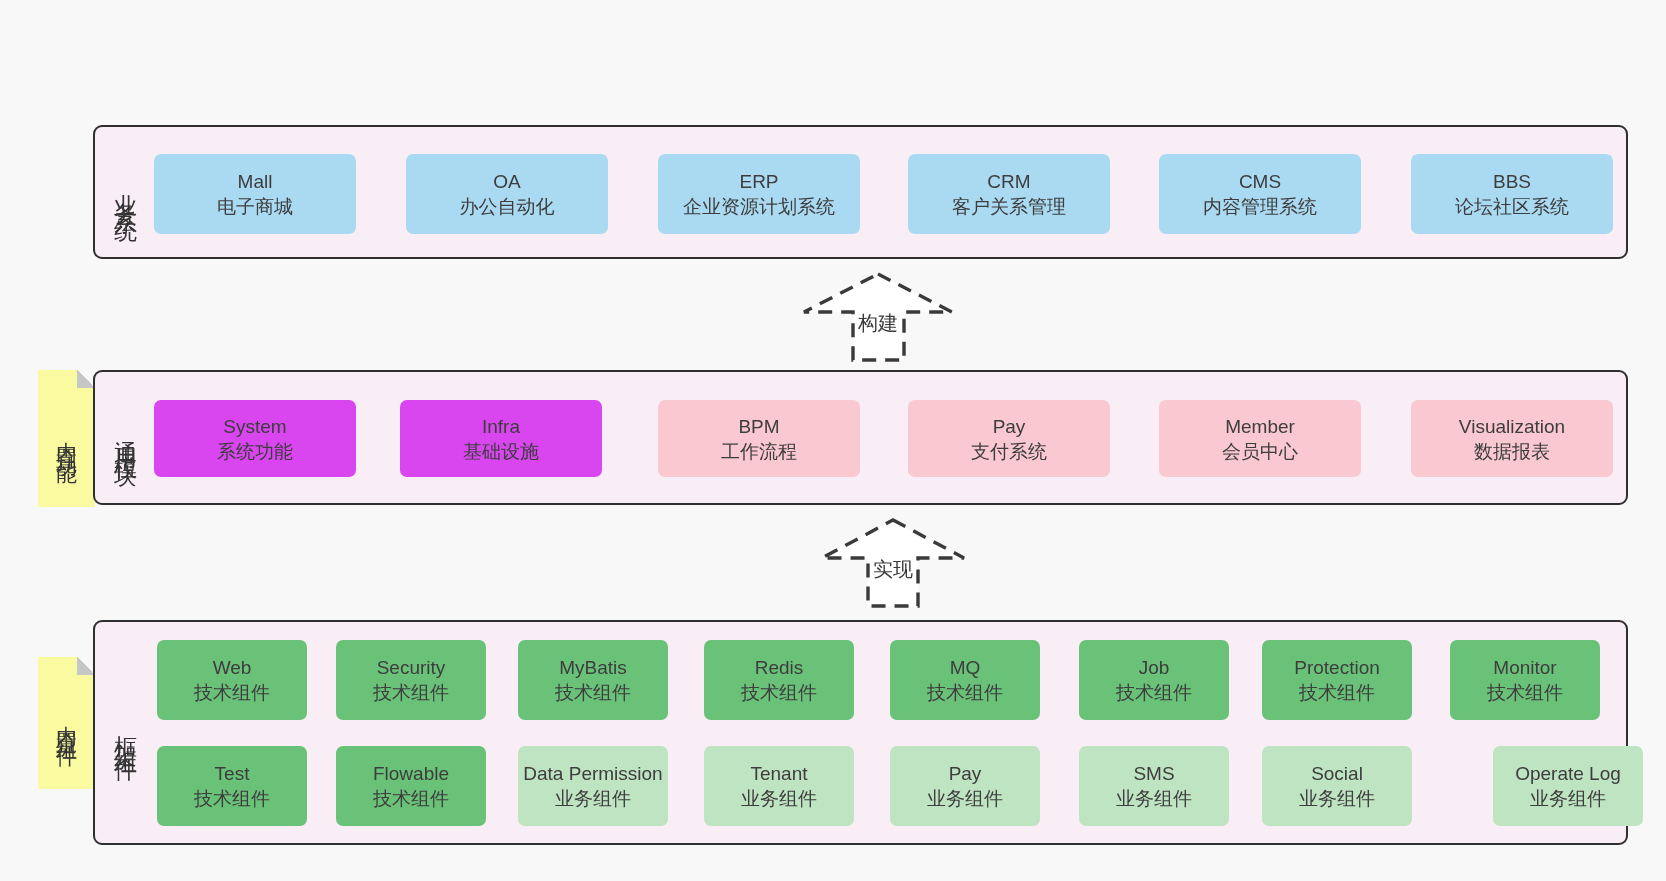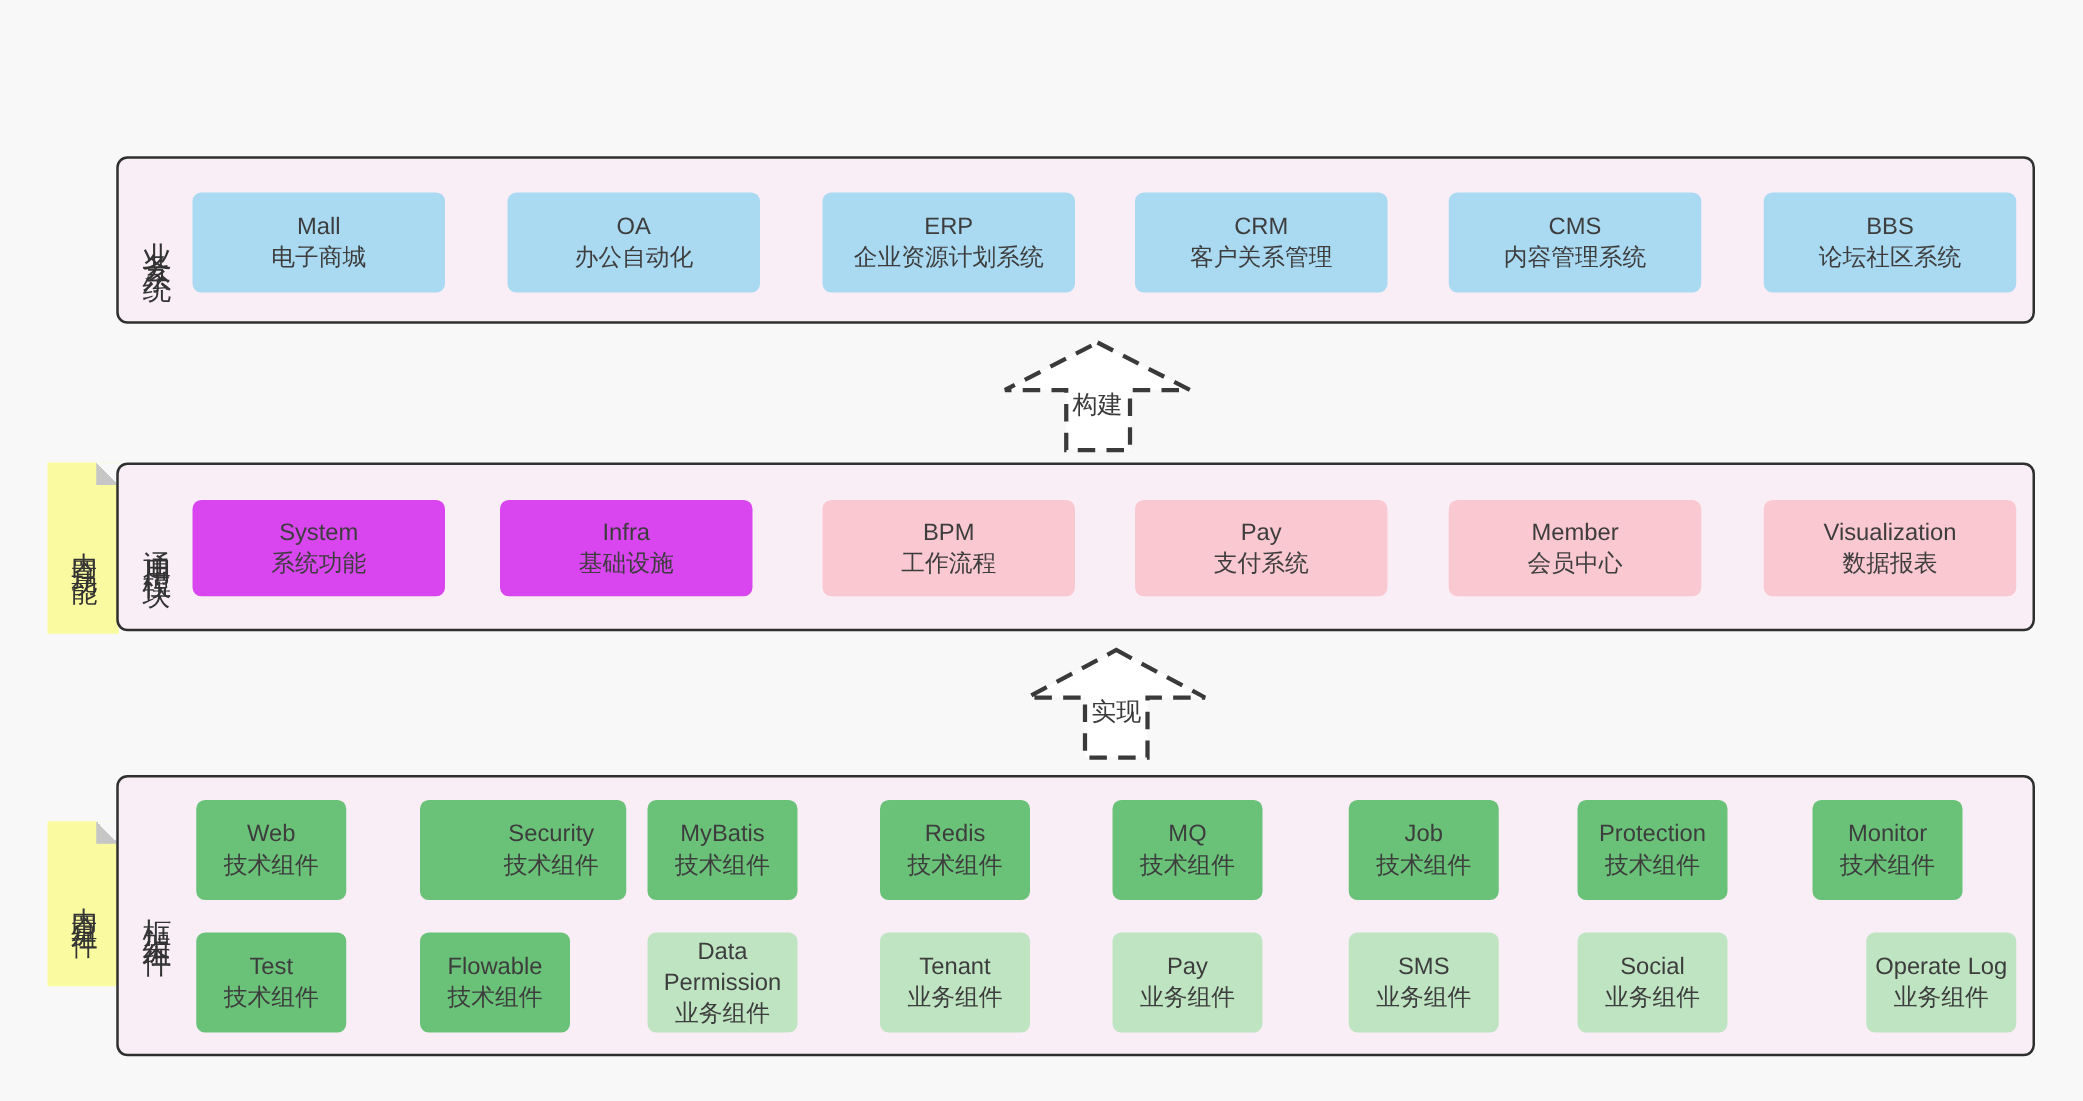--- a/index.html
+++ b/index.html
@@ -53,21 +53,21 @@
     position:absolute;
     border-radius:7px;
     display:flex;flex-direction:column;
     align-items:center;justify-content:center;
     text-align:center;
     color:#3d3d3d;
     font-size:19px;line-height:25px;
   }
   .band1 .box{top:27px;width:202px;height:80px;}
   .band2 .box{top:28px;width:202px;height:77px;}
-  .band3 .box{width:120px;height:80px;justify-content:center;}
+  .band3 .box{width:150px;height:80px;justify-content:center;}
   .band3 .row1{top:18px;}
   .band3 .row2{top:124px;}
   .blue  {background:#aadaf2;}
   .red   {background:#d946ef;}
   .pink  {background:#f9c8d1;}
   .green {background:#6ac279;}
   .lgreen{background:#bfe4c2;}
   
   .arrow{position:absolute;z-index:1;}
   .arrow polygon{
@@ -161,21 +161,21 @@
     <text x="88" y="71" text-anchor="middle">实现</text>
   </svg>
 
   <div class="band band3" style="top:620px;height:221px;">
     <div class="band-label">框架组件</div>
 
     <div class="box green row1" style="left:62px;">
       <span>Web</span>
       <span>技术组件</span>
     </div>
-    <div class="box green row1" style="left:241px;padding-left:45px;">
+    <div class="box green row1" style="left:241px;">
       <span>Security</span>
       <span>技术组件</span>
     </div>
     <div class="box green row1" style="left:423px;">
       <span>MyBatis</span>
       <span>技术组件</span>
     </div>
     <div class="box green row1" style="left:609px;">
       <span>Redis</span>
       <span>技术组件</span>

